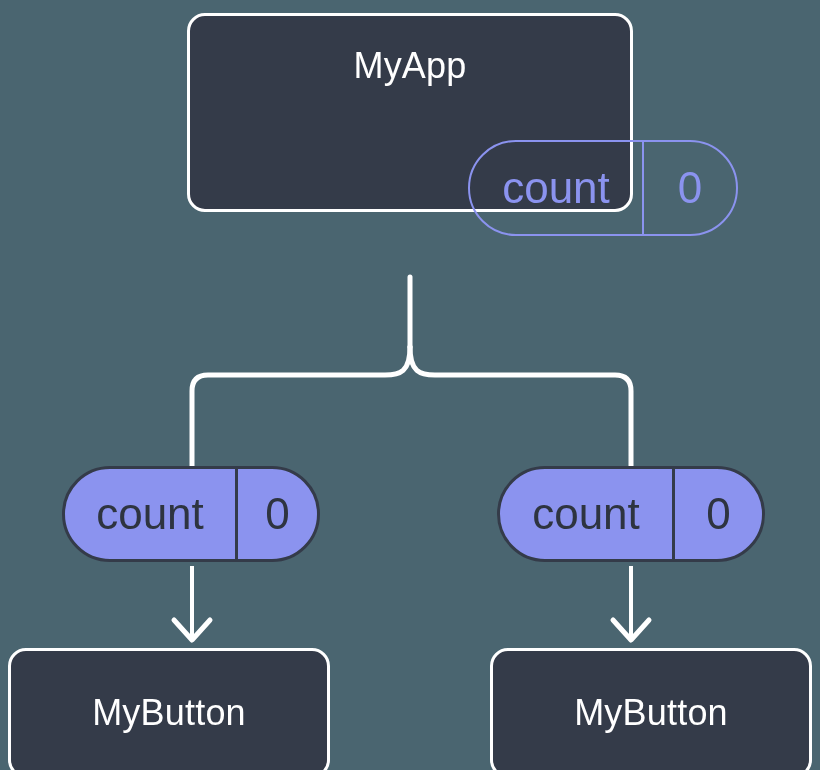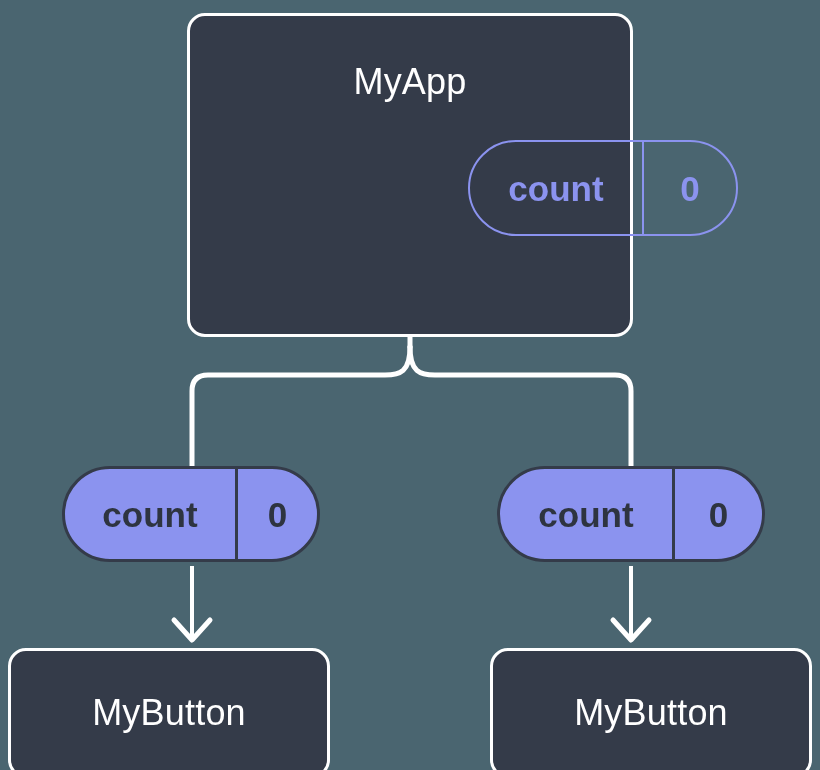--- a/index.html
+++ b/index.html
@@ -33,22 +33,22 @@
     border: 3px solid #ffffff;
     border-radius: 18px;
     display: flex;
     flex-direction: column;
     align-items: center;
   }
   .node-card.root {
     left: 187px;
     top: 13px;
     width: 446px;
-    height: 324px;
-    padding-top: 48px;
+    height: 199px;
+    padding-top: 32px;
   }
   .node-card.leaf {
     width: 322px;
     height: 130px;
     justify-content: center;
   }
   .node-card.leaf-left  { left: 8px;   top: 648px; }
   .node-card.leaf-right { left: 490px; top: 648px; }
 
   .card-title {
@@ -76,22 +76,22 @@
     display: flex;
     align-items: stretch;
     border-radius: 999px;
     overflow: hidden;
   }
   .pill .pill-key,
   .pill .pill-val {
     display: flex;
     align-items: center;
     justify-content: center;
-    font-size: 35px;
-    font-weight: 700;
+    font-size: 44px;
+    font-weight: 400;
     line-height: 1;
     white-space: nowrap;
   }
 
   
   .pill.outline {
     left: 278px;
     top: 124px;
     width: 270px;
     height: 96px;

